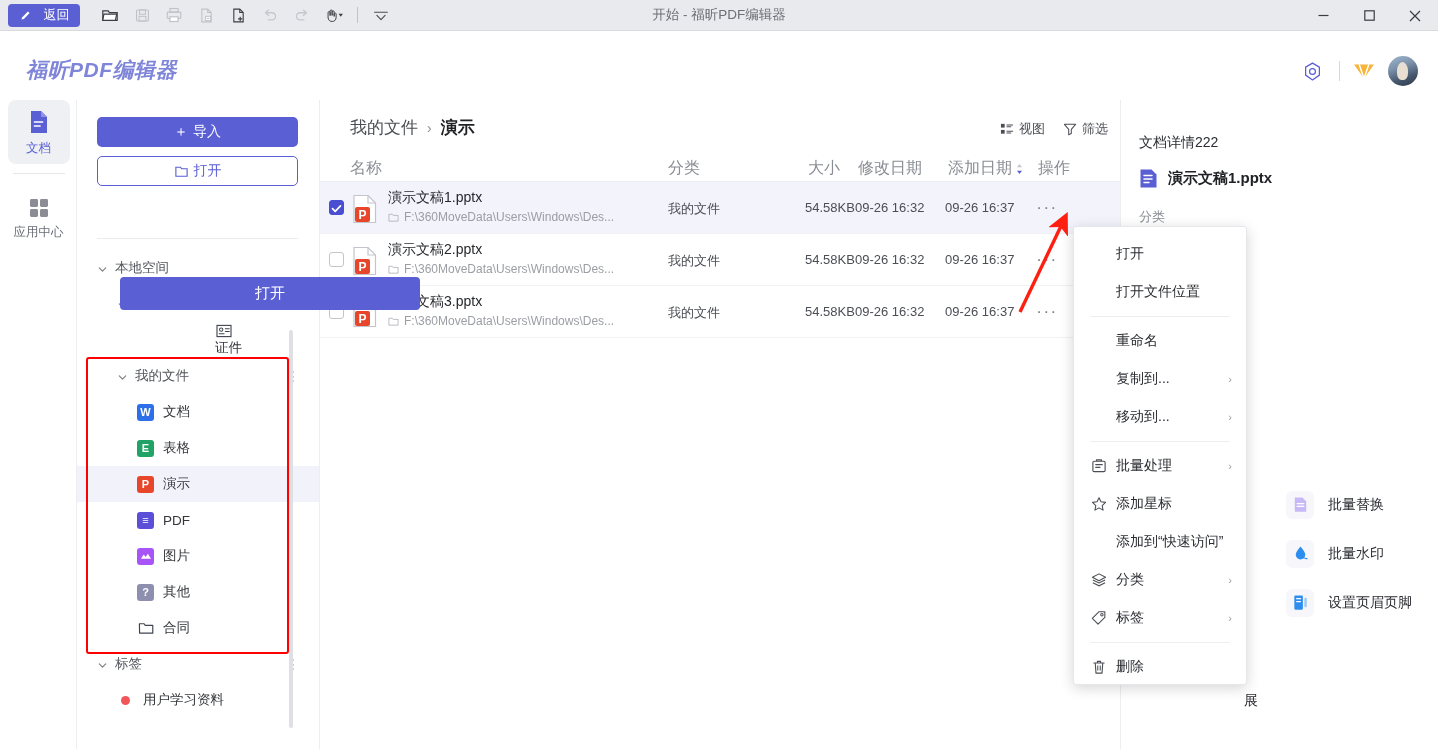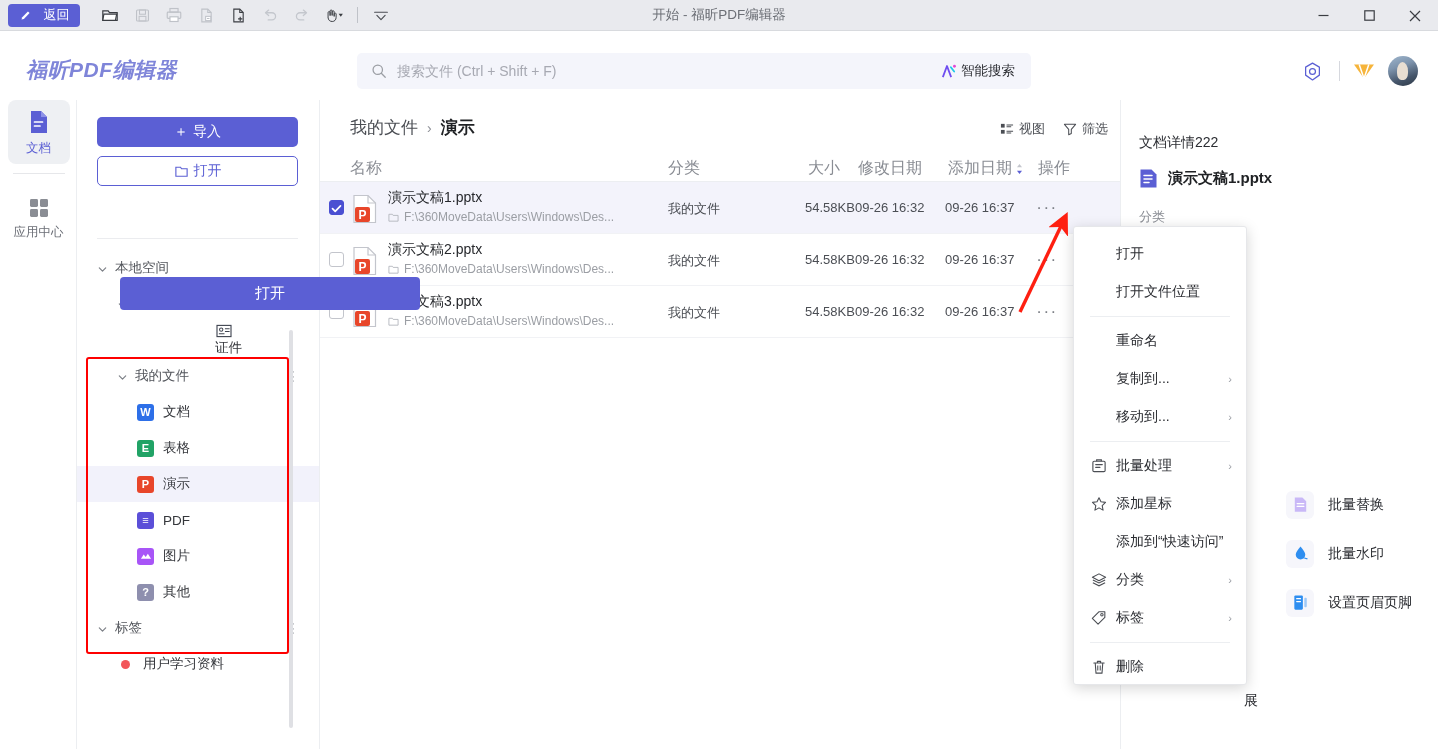--- a/index.html
+++ b/index.html
@@ -295,35 +295,20 @@
       <div class="wc">
         <svg width="14" height="14" viewBox="0 0 14 14">
             <path d="M2 2l10 10M12 2L2 12" stroke="#3a3d42" stroke-width="1.2"></path>
           </svg>
       </div>
     </div>
   </div>
 
   <div class="brand">福昕PDF编辑器</div>
 
-  <div class="searchbar">
-    <svg class="search-ico" viewBox="0 0 18 18">
-      <circle cx="7.6" cy="7.6" r="5.3" fill="none" stroke="#9b9ea4" stroke-width="1.4"></circle>
-      <path d="M11.6 11.6 16 16" stroke="#9b9ea4" stroke-width="1.4" stroke-linecap="round"></path>
-    </svg>
-    <input class="search-input" placeholder="搜索文件 (Ctrl + Shift + F)" style="">
-    <div class="ai-search">
-      <svg width="17" height="17" viewBox="0 0 18 18">
-        <path d="M3 15 L7.4 3.2 L11.8 15" fill="none" stroke="#6f4df0" stroke-width="1.9" stroke-linejoin="round"></path>
-        <path d="M11.5 4.5 L15 9" stroke="#1fc8e8" stroke-width="1.9" stroke-linecap="round"></path>
-        <circle cx="15.3" cy="3.4" r="1.5" fill="#e34ad6"></circle>
-      </svg>
-      <span>智能搜索</span>
-    </div>
-  </div>
 
   <div class="hdr-right">
     <div class="hdr-ico">
       <svg width="21" height="21" viewBox="0 0 22 22">
         <path d="M11 2.2 18.2 6.4v8.4L11 19.8 3.8 14.8V6.4z" fill="none" stroke="#5b5fd4" stroke-width="1.3" stroke-linejoin="round"></path>
         <circle cx="11" cy="11" r="3.1" fill="none" stroke="#5b5fd4" stroke-width="1.3"></circle>
       </svg>
     </div>
     <div class="hdr-sep"></div>
     <div class="vip-badge">
@@ -433,20 +418,28 @@
               </svg>
             </span>
           </span>
           <span>图片</span>
         </div>
         <div class="tree-row" style="padding-left: 60px;">
           <span class="tree-ico">
             <span class="ftype" style="background:#8e8fae">?</span>
           </span>
           <span>其他</span>
+        </div>
+        <div class="tree-row" style="padding-left: 60px;">
+          <span class="tree-ico">
+            <svg width="16" height="16" viewBox="0 0 17 17">
+              <path d="M1.5 4h5l1.2 1.8h8V14h-14z" fill="none" stroke="#3f4450" stroke-width="1.25" stroke-linejoin="round"></path>
+            </svg>
+          </span>
+          <span>合同</span>
         </div>
         <div class="tree-row group" style="padding-left: 20px;">
           <span class="caret"><svg width="11" height="11" viewBox="0 0 12 12">
               <path d="M2.5 4.2 6 7.8 9.5 4.2" fill="none" stroke="#7d8087" stroke-width="1.3" stroke-linecap="round" stroke-linejoin="round"></path>
             </svg></span>
           <span>标签</span>
           <span class="dots-v">⋮</span>
         </div>
         <div class="tree-row" style="padding-left: 40px;">
           <span class="tree-ico">

